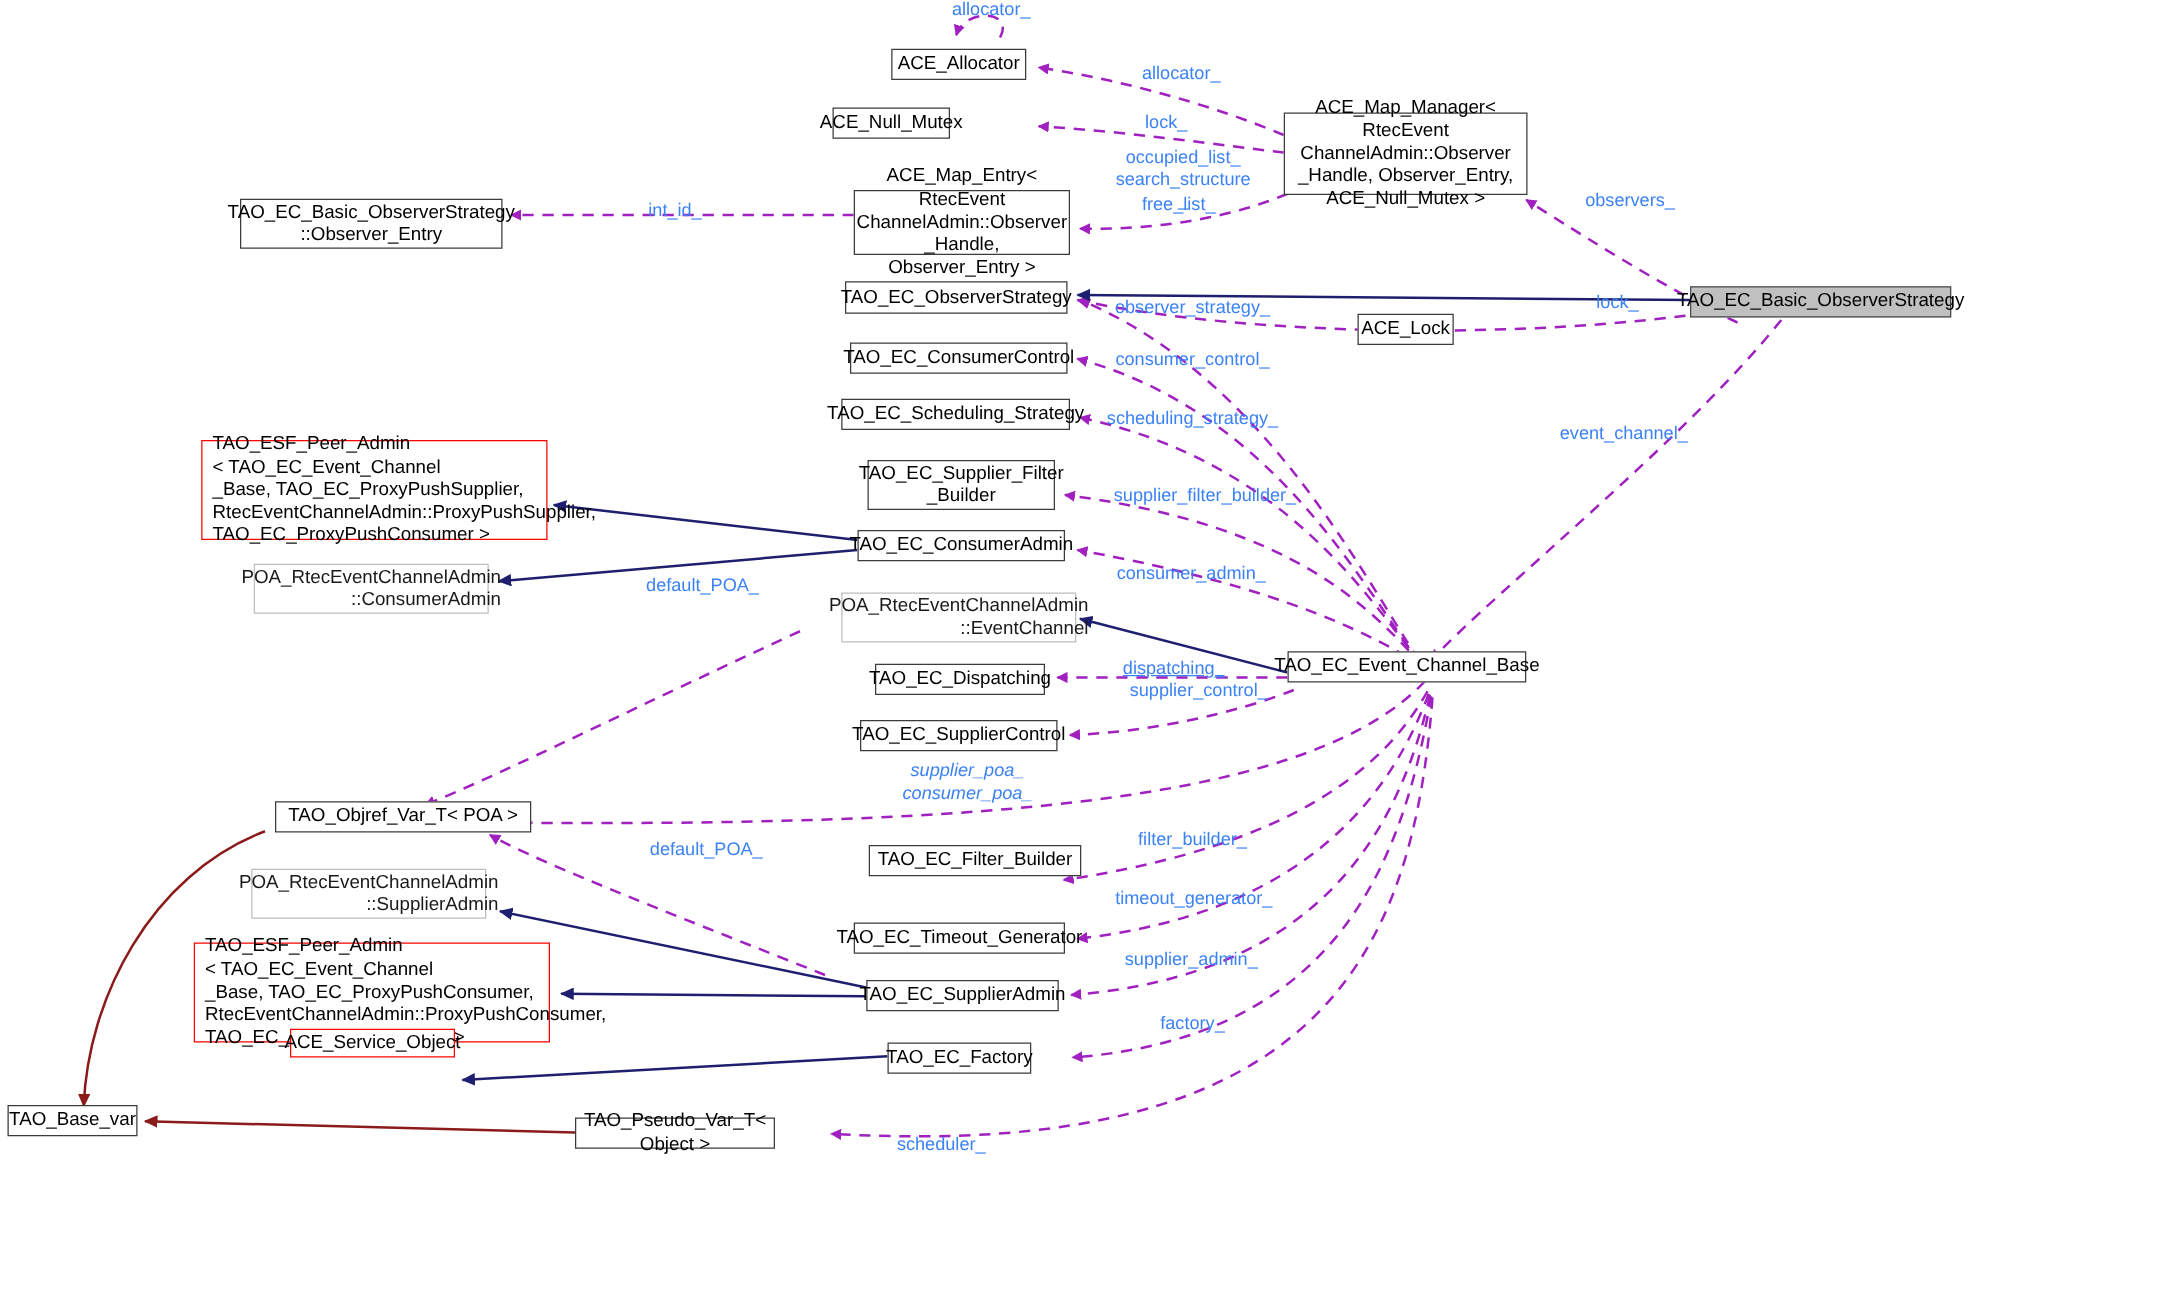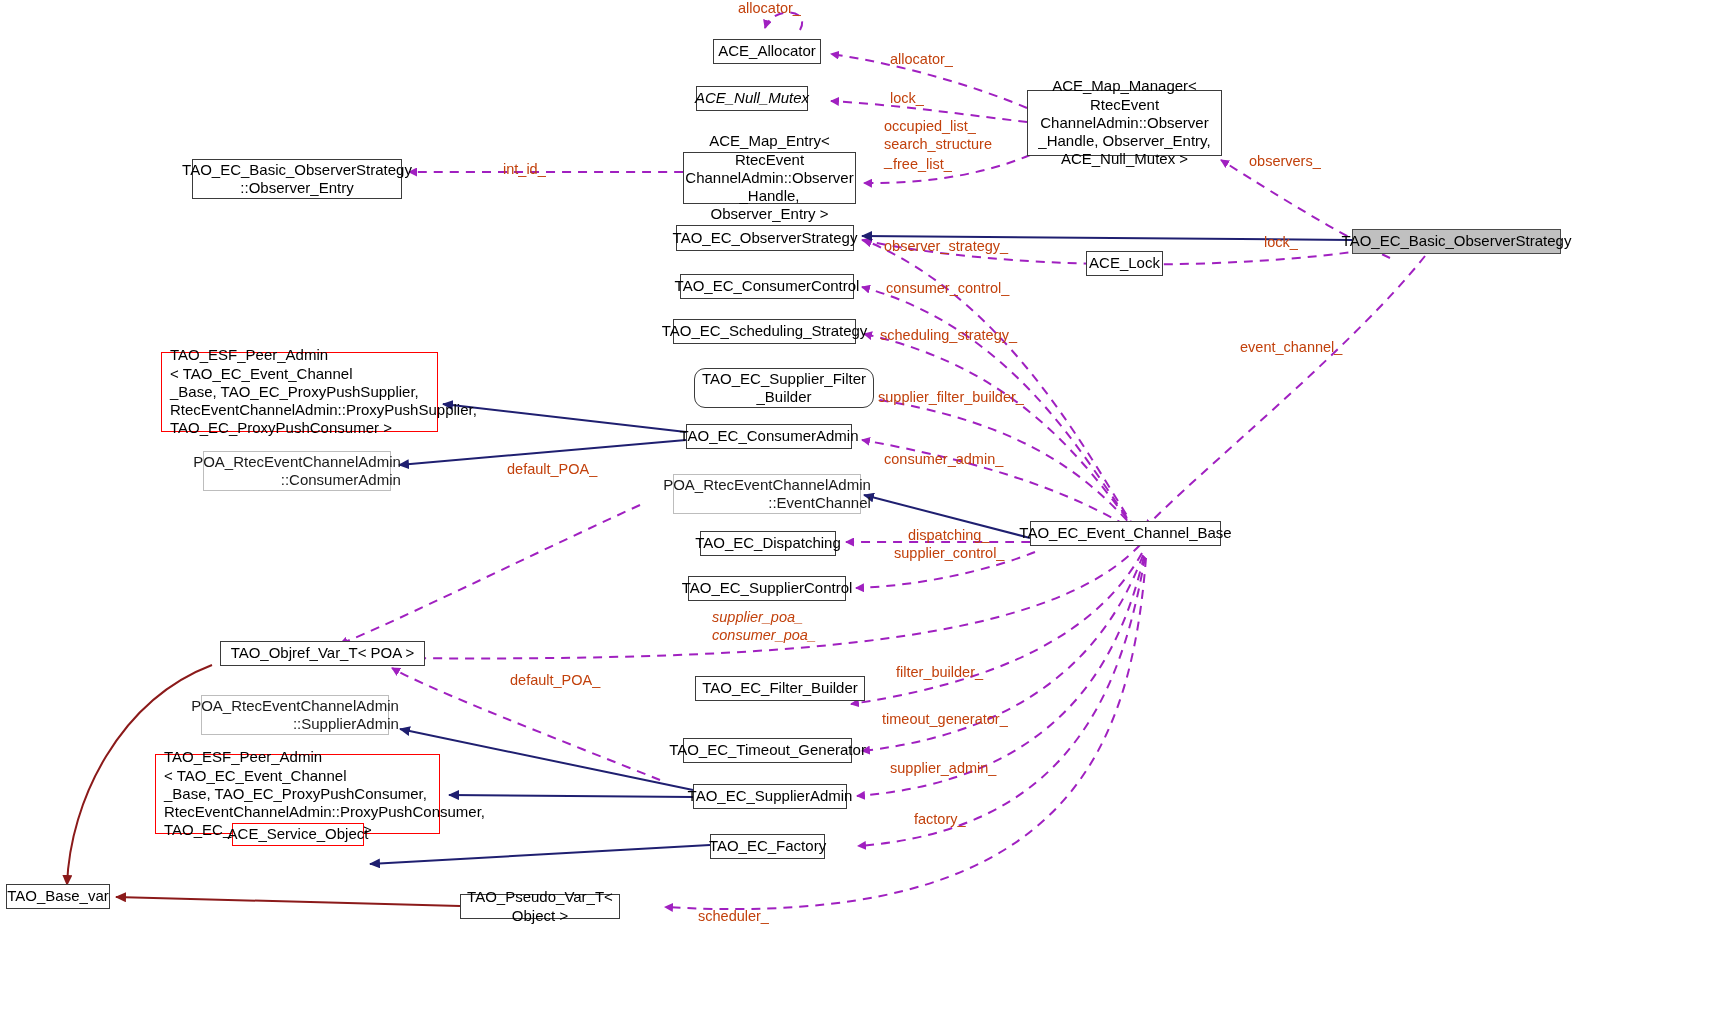--- a/index.html
+++ b/index.html
@@ -39,23 +39,23 @@
     z-index: 3;
   }
   .node.thick   { border: 1.5px solid #3b3b3b; }
   .node.red     { border: 1.5px solid #ff0000; }
   .node.grey    { border: 1px solid #bdbdbd; color: #1a1a1a; text-align: right; }
   .node.hl      { background: #c0c0c0; border: 1.5px solid #4a4a4a; }
   .node.leftal  { justify-content: flex-start; text-align: left; }
   .edge-label {
     position: absolute;
     font-size: 14.5px;
-    color: #c2410c;
+    color: #3b82f6;
     white-space: pre-line;
-    text-align: left;
+    text-align: center;
     line-height: 1.22;
     z-index: 2;
   }
 </style>
 </head>
 <body>
 
 <div id="canvas">
 
   <svg class="edges" viewBox="0 0 1731 1036" xmlns="http://www.w3.org/2000/svg">
@@ -108,21 +108,21 @@
     </g>
 
     <g stroke="#8b1a1a" stroke-width="2" fill="none" marker-end="url(#ah-dark)">
       <path d="M212,665 C120,700 70,800 67,885"></path>
       <path d="M460,906 L116,897"></path>
     </g>
   </svg>
 
   <div class="node thick" style="left:713px; top:39px; width:108px; height:25px;">ACE_Allocator</div>
 
-  <div class="node thick" style="left:696px; top:86px; width:112px; height:25px;font-style:italic;">ACE_Null_Mutex</div>
+  <div class="node thick" style="left:666px; top:86px; width:94px; height:25px;">ACE_Null_Mutex</div>
 
   <div class="node thick" style="left:1027px; top:90px; width:195px; height:66px;">ACE_Map_Manager&lt; RtecEvent
 ChannelAdmin::Observer
 _Handle, Observer_Entry,
 ACE_Null_Mutex &gt;</div>
 
   <div class="node thick" style="left:192px; top:159px; width:210px; height:40px;">TAO_EC_Basic_ObserverStrategy
 ::Observer_Entry</div>
 
   <div class="node thick" style="left:683px; top:152px; width:173px; height:52px;">ACE_Map_Entry&lt; RtecEvent
@@ -132,21 +132,21 @@
   <div class="node thick" style="left:676px; top:225px; width:178px; height:26px;">TAO_EC_ObserverStrategy</div>
 
   <div class="node thick" style="left:1086px; top:251px; width:77px; height:25px;">ACE_Lock</div>
 
   <div class="node hl" style="left:1352px; top:229px; width:209px; height:25px;">TAO_EC_Basic_ObserverStrategy</div>
 
   <div class="node thick" style="left:680px; top:274px; width:174px; height:25px;">TAO_EC_ConsumerControl</div>
 
   <div class="node thick" style="left:673px; top:319px; width:183px; height:25px;">TAO_EC_Scheduling_Strategy</div>
 
-  <div class="node thick" style="left:694px; top:368px; width:180px; height:40px;border-radius:11px;">TAO_EC_Supplier_Filter
+  <div class="node thick" style="left:694px; top:368px; width:150px; height:40px;">TAO_EC_Supplier_Filter
 _Builder</div>
 
   <div class="node red leftal" style="left:161px; top:352px; width:277px; height:80px; padding-left:8px; align-items:center;">TAO_ESF_Peer_Admin
 &lt; TAO_EC_Event_Channel
 _Base, TAO_EC_ProxyPushSupplier,
 RtecEventChannelAdmin::ProxyPushSupplier,
 TAO_EC_ProxyPushConsumer &gt;</div>
 
   <div class="node grey" style="left:203px; top:451px; width:188px; height:40px;">POA_RtecEventChannelAdmin
 ::ConsumerAdmin</div>
@@ -212,21 +212,21 @@
   <div class="edge-label" style="left:880px; top:327px; width:148px;">scheduling_strategy_</div>
 
   <div class="edge-label" style="left:878px; top:389px; width:172px;">supplier_filter_builder_</div>
 
   <div class="edge-label" style="left:1240px; top:339px; width:118px;">event_channel_</div>
 
   <div class="edge-label" style="left:507px; top:461px; width:110px;">default_POA_</div>
 
   <div class="edge-label" style="left:884px; top:451px; width:138px;">consumer_admin_</div>
 
-  <div class="edge-label" style="left:908px; top:527px; width:110px;">dispatching_</div>
+  <div class="edge-label" style="left:884px; top:527px; width:110px;text-decoration:underline;">dispatching_</div>
 
   <div class="edge-label" style="left:894px; top:545px; width:130px;">supplier_control_</div>
 
   <div class="edge-label" style="left:712px; top:609px; width:124px;font-style:italic;">supplier_poa_
 consumer_poa_</div>
 
   <div class="edge-label" style="left:896px; top:664px; width:116px;">filter_builder_</div>
 
   <div class="edge-label" style="left:510px; top:672px; width:110px;">default_POA_</div>
 

